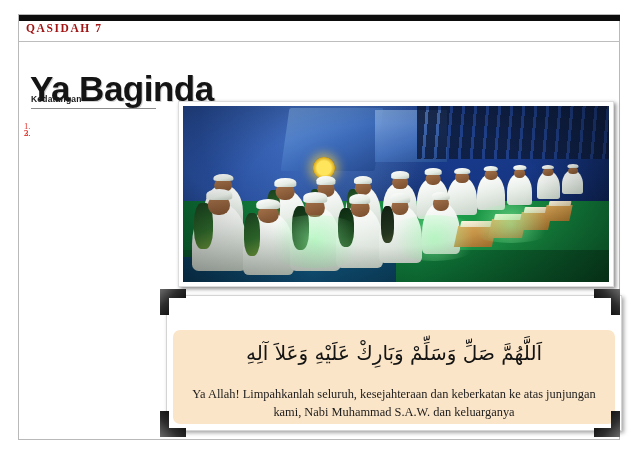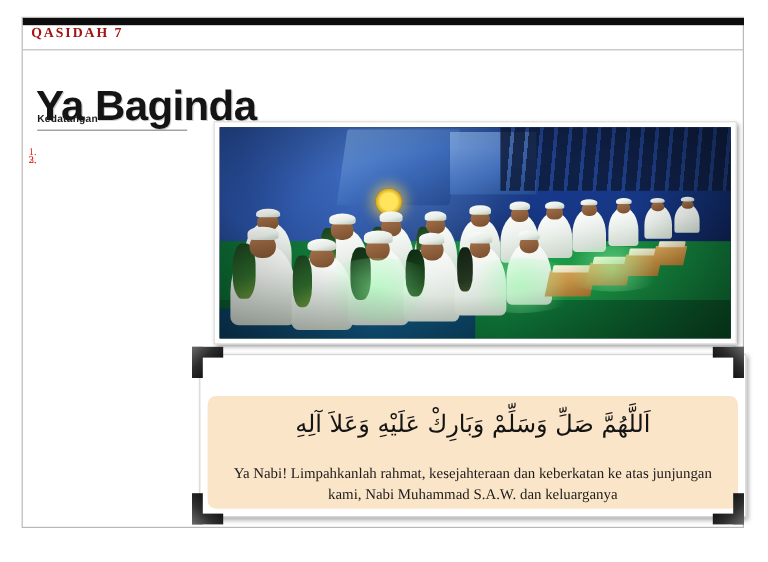--- a/index.html
+++ b/index.html
@@ -477,21 +477,21 @@
       <div class="glow" style="left:18%;bottom:8%;width:26%;height:30%;"></div>
       <div class="glow" style="left:47%;bottom:12%;width:24%;height:26%;"></div>
       <div class="glow" style="left:66%;bottom:22%;width:22%;height:22%;"></div>
       <div class="vignette"></div>
     </div>
   </div>
 
   <div class="verse-shell">
     <div class="verse-card">
       <div class="arabic">اَللَّهُمَّ صَلِّ وَسَلِّمْ وَبَارِكْ عَلَيْهِ وَعَلاَ آلِهِ</div>
-      <div class="translation">Ya Nabi! Limpahkanlah rahmat, kesejahteraan dan keberkatan ke atas junjungan kami, Nabi Muhammad S.A.W. dan keluarganya</div>
+      <div class="translation">Ya Allah! Limpahkanlah seluruh, kesejahteraan dan keberkatan ke atas junjungan kami, Nabi Muhammad S.A.W. dan keluarganya</div>
     </div>
   </div>
 
   <div class="clip tl">
       <i></i>
       <b></b>
     </div>
   <div class="clip tr">
       <i></i>
       <b></b>

